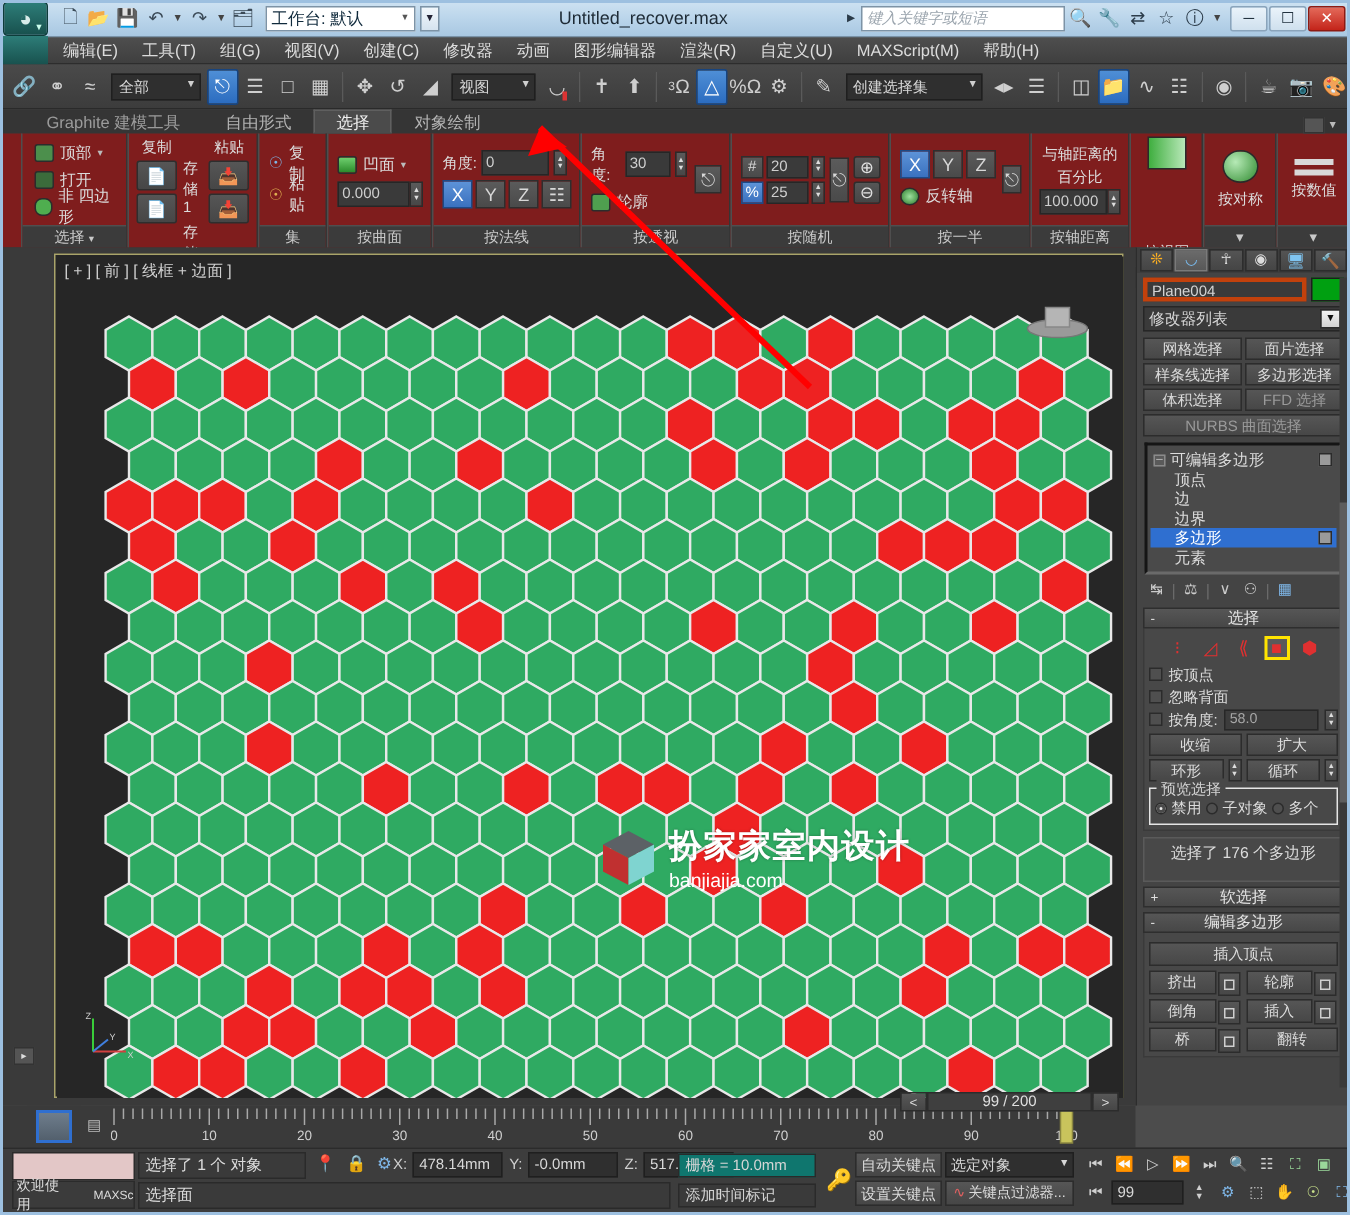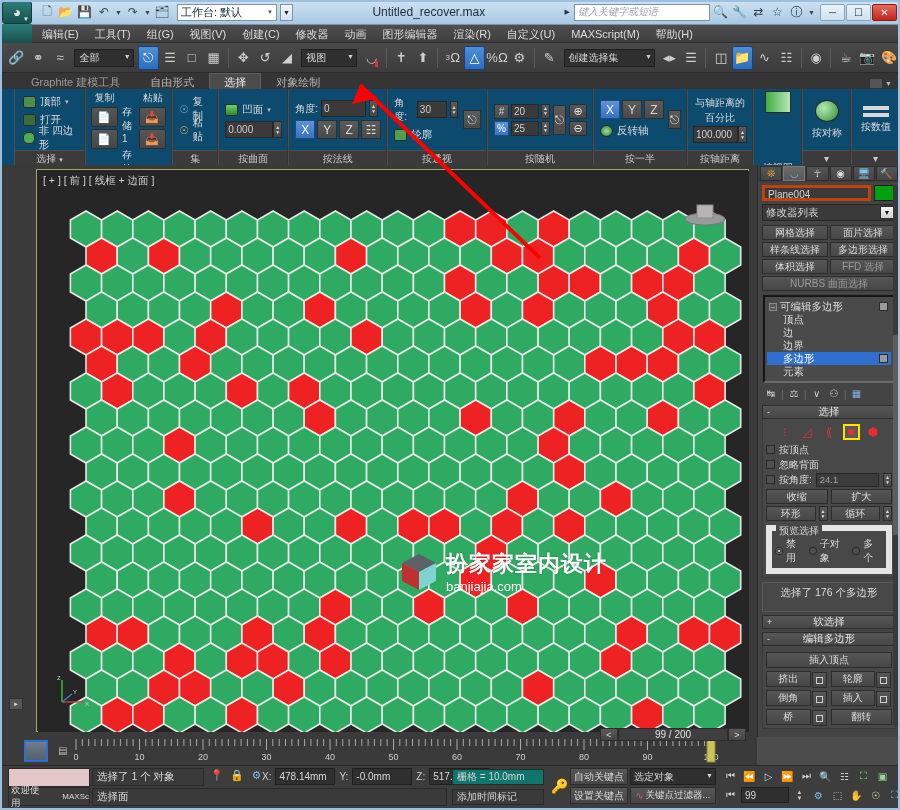--- a/index.html
+++ b/index.html
@@ -89,21 +89,21 @@
 
   
   .ribbon { position:absolute; left:0; top:73px; width:900px; height:92px;
     background:#3e3e3e; border-bottom:1px solid #2a2a2a; }
   .rtabs { display:flex; align-items:flex-end; height:16px; padding-left:16px; background:#353535; }
   .rtab { padding:1px 14px 1px; font-size:11px; color:#b4b4b4; height:16px;
     line-height:15px; border:1px solid transparent; }
   .rtab.active { background:#4b4b4b; border-color:#5f5f5f; border-bottom-color:#4b4b4b; color:#efefef; }
   .rtab.logo { color:#9b9b9b; }
   .rminbtn { margin-left:auto; margin-right:8px; display:flex; gap:2px; align-items:center; }
-  .rpanels { display:flex; height:76px; background:#0c4a6e; padding-left:14px;justify-content:flex-end; }
+  .rpanels { display:flex; height:76px; background:#7f1d1d; padding-left:14px;justify-content:flex-end; }
   .rp { position:relative; border-right:1px solid #353535; border-left:1px solid #4e4e4e;
         display:flex; flex-direction:column; }
   .rp .body { flex:1; display:flex; align-items:center; padding:2px 5px; gap:4px; }
   .rp .cap { height:15px; line-height:15px; text-align:center; font-size:10px;
     color:#c9c9c9; background:#3b3b3b; border-top:1px solid #4f4f4f; }
   .rowlbl { display:flex; align-items:center; gap:4px; font-size:10.5px; color:#dcdcdc; height:17px; }
   .sq { width:13px; height:12px; border:1px solid #2c2c2c; border-radius:2px; }
   .btnsm { width:27px; height:20px; background:linear-gradient(#565656,#464646);
     border:1px solid #2e2e2e; border-radius:2px; display:flex; align-items:center;
     justify-content:center; font-size:11px; color:#e3e3e3; }
@@ -179,21 +179,21 @@
   .sob { width:17px; height:16px; display:flex; align-items:center; justify-content:center;
     font-size:12px; color:#e03030; }
   .sob.on { border:2px solid #ffe400; background:#5a5a5a; }
   .chkrow { display:flex; align-items:center; gap:4px; font-size:10px; color:#dcdcdc; height:15px; }
   .chk { width:9px; height:9px; background:#4f4f4f; border:1px solid #2b2b2b; }
   .numfield { flex:1; height:14px; background:#3c3c3c; border:1px solid #272727;
     color:#a6a6a6; font-size:9.5px; display:flex; align-items:center; padding-left:3px; }
   .pairrow { display:flex; gap:3px; margin-top:2px; }
   .pbtn { flex:1; height:15px; background:linear-gradient(#565656,#474747); border:1px solid #2c2c2c;
     display:flex; align-items:center; justify-content:center; font-size:10px; color:#dcdcdc; }
-  .fieldset { border:6px solid #e5e5e5; margin-top:4px; padding:2px 3px 3px; position:relative; }
+  .fieldset { border:1px solid #e5e5e5; margin-top:4px; padding:2px 3px 3px; position:relative; }
   .fieldset .lg { position:absolute; top:-7px; left:4px; background:#484848; padding:0 3px;
      font-size:10px; color:#d2d2d2; }
   .radiorow { display:flex; align-items:center; gap:3px; font-size:10px; color:#dcdcdc; margin-top:4px; }
   .rdo { width:8px; height:8px; border-radius:50%; border:1px solid #2b2b2b; background:#4f4f4f; }
   .rdo.on { background:#e8e8e8; box-shadow:inset 0 0 0 2px #4a4a4a; }
   .infobox { margin:4px 4px 0; height:30px; border:1px solid #5a5a5a; background:#484848;
     display:flex; align-items:flex-start; justify-content:center; padding-top:3px;
     font-size:10.5px; color:#dcdcdc; }
   .editgrid { display:grid; grid-template-columns:1fr 1fr; gap:3px; margin-top:3px; }
   .ebtn { height:16px; background:linear-gradient(#565656,#474747); border:1px solid #2c2c2c;
@@ -1129,21 +1129,21 @@
           <span class="chk"></span>
           <span>按顶点</span>
         </div>
         <div class="chkrow">
           <span class="chk"></span>
           <span>忽略背面</span>
         </div>
         <div class="chkrow">
           <span class="chk"></span>
           <span>按角度:</span>
-          <span class="numfield">24.1</span>
+          <span class="numfield">58.0</span>
           <span class="spbtn" style="height:14px;">
               <span>▲</span>
               <span>▼</span>
             </span>
         </div>
         <div class="pairrow">
           <div class="pbtn">收缩</div>
           <div class="pbtn">扩大</div>
         </div>
         <div class="pairrow">

